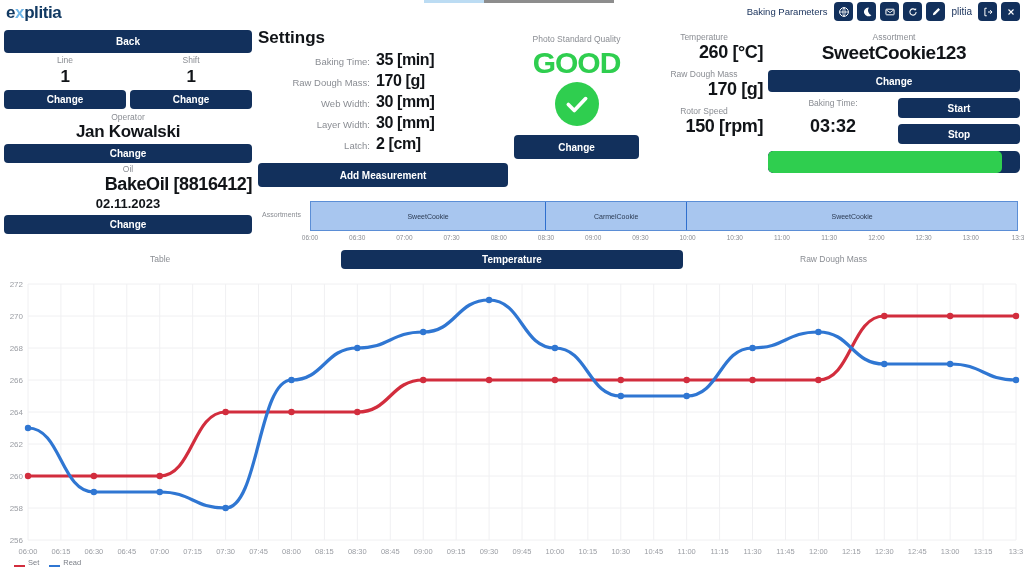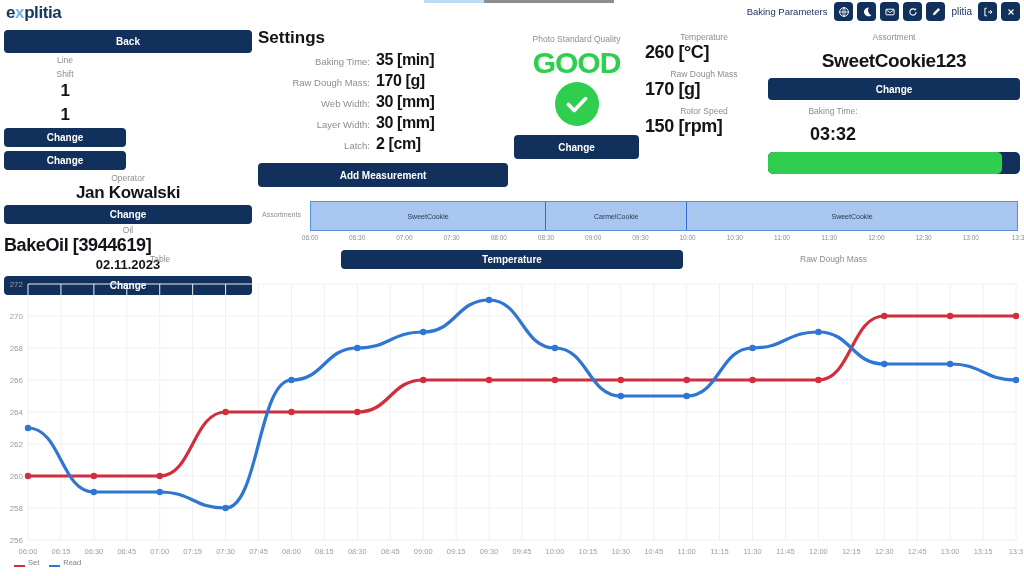--- a/index.html
+++ b/index.html
@@ -42,26 +42,26 @@
 
   
   .btn {
     background: #12305c; color: #ffffff;
     border-radius: 4px; text-align: center;
     font-size: 10px; font-weight: 600;
     display: flex; align-items: center; justify-content: center;
   }
   .cap { font-size: 8.5px; color: #8a8d93; text-align: center; }
   .big { font-size: 17px; font-weight: 700; color: #111418; text-align: center; letter-spacing: -0.3px; }
-  .huge { font-size: 18px; font-weight: 700; color: #111418; text-align:left; letter-spacing:-0.4px;}
+  .huge { font-size: 18px; font-weight: 700; color: #111418; text-align:right; letter-spacing:-0.4px;}
 
   
   .col-left { position: absolute; left: 4px; top: 30px; width: 248px; }
   .btn-back { height: 23px; width: 248px; }
-  .two { display: flex; gap: 4px; margin-top: 2px; flex-direction: column; }
+  .two { display: flex; gap: 4px; margin-top: 2px; }
   .two > div { width: 122px; }
   .btn-sm { height: 19px; width: 122px; }
   .btn-wide { height: 19px; width: 248px; margin-top: 2px; }
   .date-sm { font-size: 13px; font-weight: 700; color: #111418; text-align: center; margin-top: 1px;}
 
   
   .col-settings { position: absolute; left: 258px; top: 28px; width: 250px; }
   .settings-title { font-size: 17px; font-weight: 700; color: #111418; }
   .srow { display: flex; align-items: baseline; margin-top: 3px; }
   .slabel { width: 118px; text-align: right; font-size: 9.5px; color: #8a8d93; padding-right: 6px; }
@@ -79,21 +79,21 @@
   .btn-qchange { height: 24px; width: 125px; margin-top: 9px; }
 
   
   .col-meas { position: absolute; left: 645px; top: 32px; width: 118px; }
   .col-meas .cap { margin-top: 6px; }
   .col-meas .cap.first { margin-top: 0; }
 
   
   .col-right { position: absolute; left: 768px; top: 32px; width: 252px; }
   .assort-name { font-size: 19px; font-weight: 700; color: #111418; text-align:center;
-                 margin-top: 8px; letter-spacing: -0.4px;}
+                 margin-top: 0; letter-spacing: -0.4px;}
   .btn-assort { height: 22px; width: 252px; margin-top: 6px; }
   .ctl { display: flex; margin-top: 6px; }
   .ctl-left { width: 130px; }
   .ctl-left .cap { text-align: center; }
   .ctl-time { font-size: 18px; font-weight: 700; text-align:center; color:#111418; margin-top: 8px; }
   .ctl-right { width: 122px; display: flex; flex-direction: column; gap: 6px; }
   .btn-ctl { height: 20px; width: 122px; }
   .progress { margin-top: 7px; width: 252px; height: 22px; border-radius: 5px;
               background: #12305c; overflow: hidden; }
   .progress i { display: block; height: 22px; background: #2fce4f; border-radius: 5px; }
@@ -192,21 +192,21 @@
       <div class="big">1</div>
     </div>
     <div class="two" style="margin-top:3px;">
       <div class="btn btn-sm">Change</div>
       <div class="btn btn-sm">Change</div>
     </div>
     <div class="cap" style="margin-top:3px;">Operator</div>
     <div class="big">Jan Kowalski</div>
     <div class="btn btn-wide">Change</div>
     <div class="cap" style="margin-top:1px;">Oil</div>
-    <div class="huge">BakeOil [3944619]</div>
+    <div class="huge">BakeOil [8816412]</div>
     <div class="date-sm">02.11.2023</div>
     <div class="btn btn-wide" style="margin-top:4px;">Change</div>
   </div>
 
   <div class="col-settings">
     <div class="settings-title">Settings</div>
     <div id="settings-rows">
         <div class="srow">
           <div class="slabel">Baking Time:</div>
           <div class="sval">35 [min]</div>
@@ -254,20 +254,24 @@
     </div>
 
   <div class="col-right">
     <div class="cap">Assortment</div>
     <div class="assort-name">SweetCookie123</div>
     <div class="btn btn-assort">Change</div>
     <div class="ctl">
       <div class="ctl-left">
         <div class="cap">Baking Time:</div>
         <div class="ctl-time">03:32</div>
+      </div>
+      <div class="ctl-right">
+        <div class="btn btn-ctl">Start</div>
+        <div class="btn btn-ctl">Stop</div>
       </div>
     </div>
     <div class="progress">
         <i id="progress-fill" style="width: 93%; background: rgb(47, 206, 79);"></i>
       </div>
   </div>
 
   <div class="timeline">
     <div class="tl-label">Assortments</div>
     <div class="tl-track" id="tl-track">

